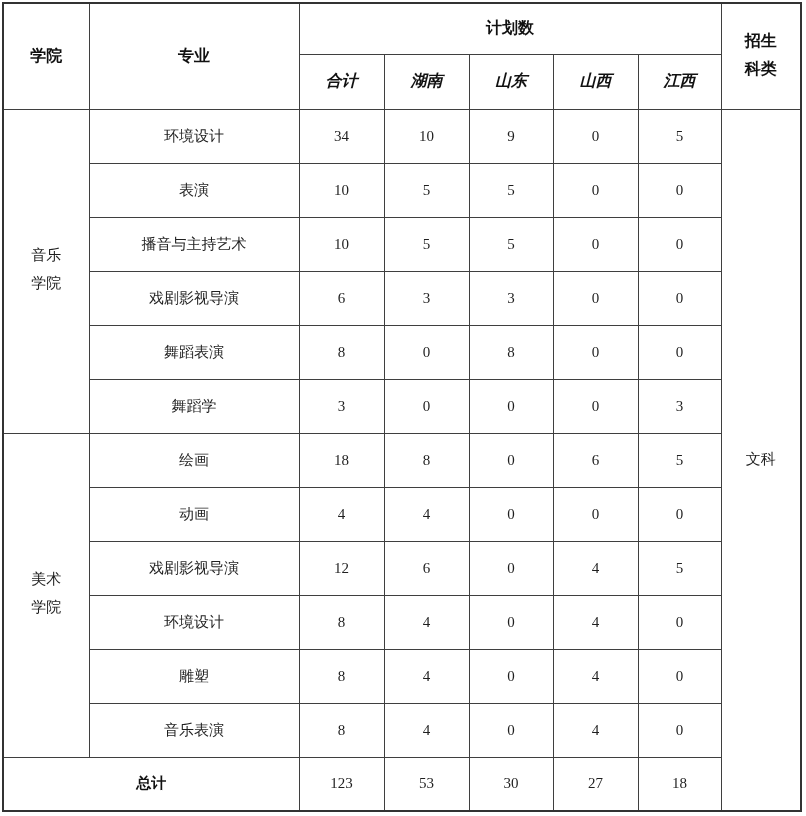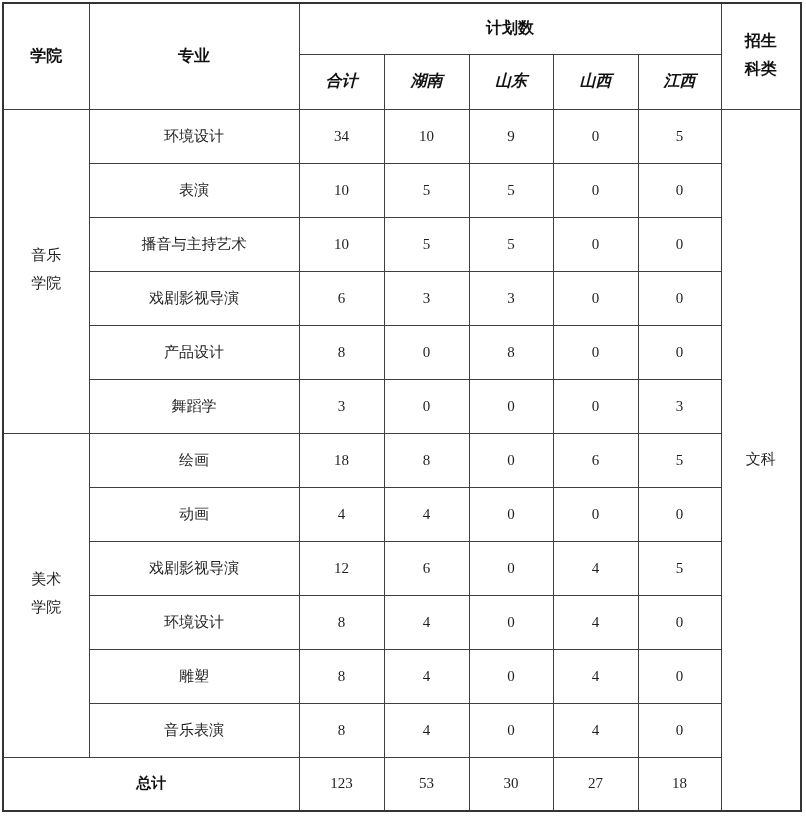--- a/index.html
+++ b/index.html
@@ -119,21 +119,21 @@
     </tr>
     <tr class="row-body">
       <td>戏剧影视导演</td>
       <td class="num">6</td>
       <td class="num">3</td>
       <td class="num">3</td>
       <td class="num">0</td>
       <td class="num">0</td>
     </tr>
     <tr class="row-body">
-      <td>产品设计</td>
+      <td>舞蹈表演</td>
       <td class="num">8</td>
       <td class="num">0</td>
       <td class="num">8</td>
       <td class="num">0</td>
       <td class="num">0</td>
     </tr>
     <tr class="row-body">
       <td>舞蹈学</td>
       <td class="num">3</td>
       <td class="num">0</td>

